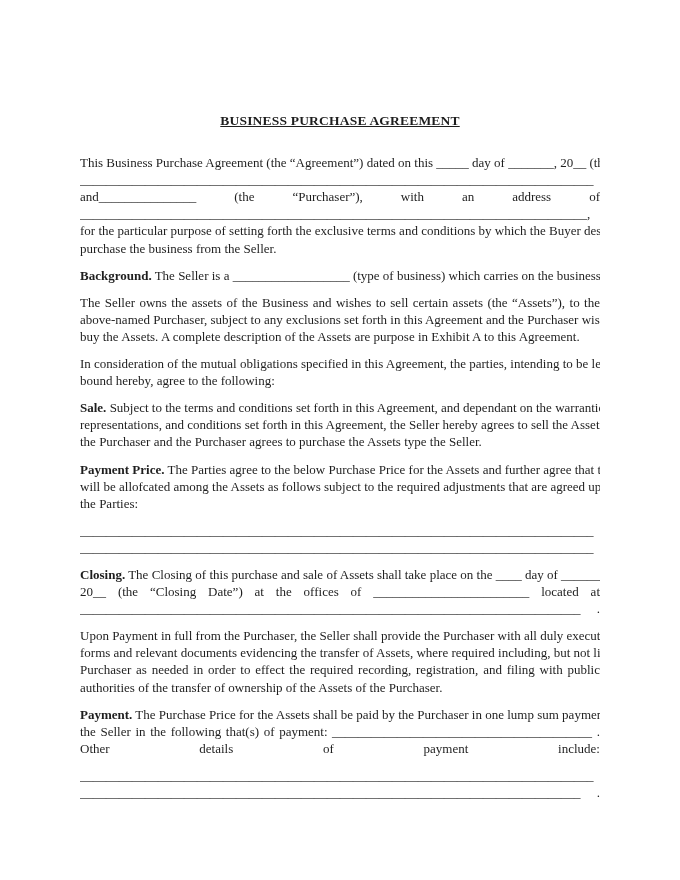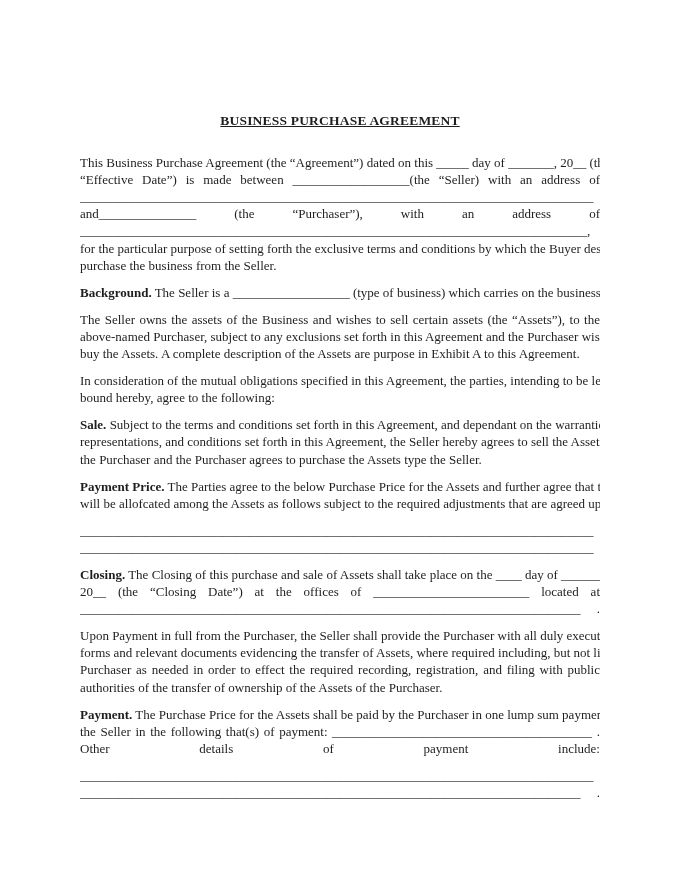--- a/index.html
+++ b/index.html
@@ -61,21 +61,20 @@
 </style>
 </head>
 <body style="--page-bg: #ffffff; --text-color: #1e1e1e;">
 
 <div class="page">
   <div class="content">
     <div class="doc-title">BUSINESS PURCHASE AGREEMENT</div>
     <div id="doc-body">
         <div class="para">
           <div class="line j">This Business Purchase Agreement (the “Agreement”) dated on this _____ day of _______, 20__ (the</div>
-          <div class="line j">“Effective Date”) is made between __________________(the “Seller) with an address of</div>
           <div class="line">_______________________________________________________________________________</div>
           <div class="line j">and_______________ (the “Purchaser”), with an address of</div>
           <div class="line">______________________________________________________________________________,</div>
           <div class="line j">for the particular purpose of setting forth the exclusive terms and conditions by which the Buyer desires to</div>
           <div class="line">purchase the business from the Seller.</div>
         </div>
         <div class="para">
           <div class="line j"><b>Background.</b> The Seller is a __________________ (type of business) which carries on the business of</div>
         </div>
         <div class="para">
@@ -88,20 +87,21 @@
           <div class="line">bound hereby, agree to the following:</div>
         </div>
         <div class="para">
           <div class="line j"><b>Sale.</b> Subject to the terms and conditions set forth in this Agreement, and dependant on the warranties,</div>
           <div class="line j">representations, and conditions set forth in this Agreement, the Seller hereby agrees to sell the Assets to</div>
           <div class="line">the Purchaser and the Purchaser agrees to purchase the Assets type the Seller.</div>
         </div>
         <div class="para">
           <div class="line j"><b>Payment Price.</b> The Parties agree to the below Purchase Price for the Assets and further agree that they</div>
           <div class="line j">will be allofcated among the Assets as follows subject to the required adjustments that are agreed upon by</div>
+          <div class="line">the Parties:</div>
         </div>
         <div class="para blanks-block">
           <div class="line">_______________________________________________________________________________</div>
           <div class="line">_______________________________________________________________________________</div>
         </div>
         <div class="para">
           <div class="line j"><b>Closing.</b> The Closing of this purchase and sale of Assets shall take place on the ____ day of _______,</div>
           <div class="line j">20__ (the “Closing Date”) at the offices of ________________________ located at</div>
           <div class="line j">_____________________________________________________________________________ .</div>
         </div>

